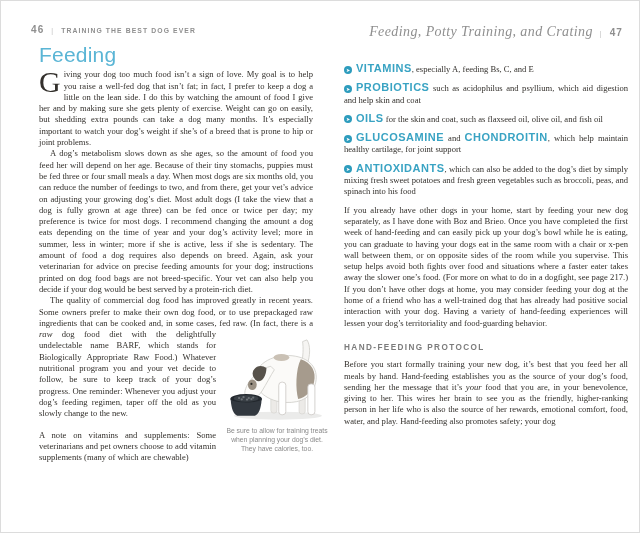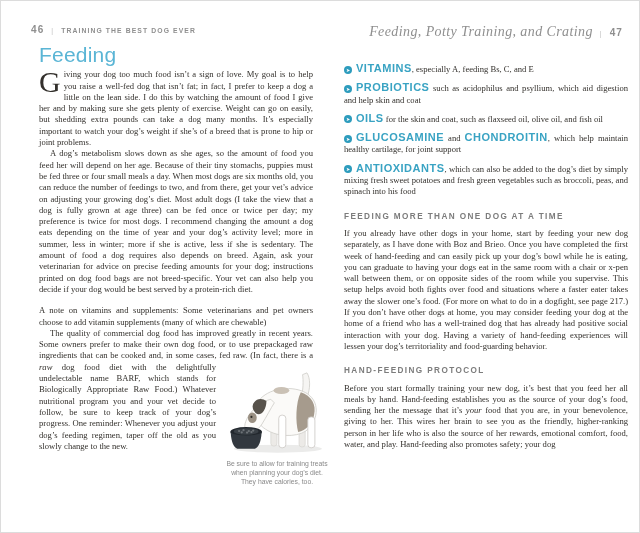--- a/index.html
+++ b/index.html
@@ -75,22 +75,20 @@
     <span class="rh-chapter">Feeding, Potty Training, and Crating</span><span class="sep">|</span><span class="pgnum">47</span>
   </div>
 
   <div class="col col-left">
     <h1 class="chapter-title">Feeding</h1>
 
     <p class="body-para"><span class="dropcap">G</span><span>iving your dog too much food isn’t a sign of love. My goal is to help you raise a well-fed dog that isn’t fat; in fact, I prefer to keep a dog a little on the lean side. I do this by watching the amount of food I give her and by making sure she gets plenty of exercise. Weight can go on easily, but shedding extra pounds can take a dog many months. It’s especially important to watch your dog’s weight if she’s of a breed that is prone to hip or joint problems.</span></p>
 
     <p class="body-para indent">A dog’s metabolism slows down as she ages, so the amount of food you feed her will depend on her age. Because of their tiny stomachs, puppies must be fed three or four small meals a day. When most dogs are six months old, you can reduce the number of feedings to two, and from there, get your vet’s advice on adjusting your growing dog’s diet. Most adult dogs (I take the view that a dog is fully grown at age three) can be fed once or twice per day; my preference is twice for most dogs. I recommend changing the amount a dog eats depending on the time of year and your dog’s activity level; more in summer, less in winter; more if she is active, less if she is sedentary. The amount of food a dog requires also depends on breed. Again, ask your veterinarian for advice on precise feeding amounts for your dog; instructions printed on dog food bags are not breed-specific. Your vet can also help you decide if your dog would be best served by a protein-rich diet.</p>
 
-    <p class="body-para note">A note on vitamins and supplements: Some veterinarians and pet owners choose to add vitamin supplements (many of which are chewable)</p>
-
     <p class="body-para indent"><span>The quality of commercial dog food has improved greatly in recent years. Some owners prefer to make their own dog food, or to use prepackaged raw ingredients that can be cooked and, in some cases, fed raw. (In</span>
       <span class="dog-figure">
         <svg width="104" height="90" viewBox="0 0 118 102" xmlns="http://www.w3.org/2000/svg">
           <ellipse cx="60" cy="96" rx="50" ry="4.5" fill="#ebebea"></ellipse>
           <path d="M93,10 C97,16 97,28 93,38 L86,40 C89,30 89,18 88,12 Z" fill="#f6f5f3" stroke="#d2d0cc" stroke-width="1"></path>
           <rect x="52" y="55" width="7" height="38" rx="3" fill="#eceae7" stroke="#d6d4d0" stroke-width="0.8"></rect>
           <rect x="84" y="58" width="7" height="36" rx="3" fill="#eceae7" stroke="#d6d4d0" stroke-width="0.8"></rect>
           <path d="M34,52 C36,36 56,26 76,28 C96,30 106,42 103,58 C100,74 88,82 68,81 C50,80 32,68 34,52 Z" fill="#fbfaf8" stroke="#d2d0cc" stroke-width="1"></path>
           <path d="M86,32 C98,36 104,46 101,58 C99,68 92,75 83,77 C80,66 80,44 86,32 Z" fill="#a69b8d"></path>
           <ellipse cx="64" cy="30" rx="9" ry="4" fill="#cac1b5"></ellipse>
@@ -107,32 +105,33 @@
             <circle cx="27" cy="76" r="1.3" fill="#6d7277"></circle>
             <circle cx="32" cy="75.5" r="1.3" fill="#6d7277"></circle>
             <circle cx="19" cy="77.5" r="1.3" fill="#6d7277"></circle>
             <circle cx="25" cy="77.8" r="1.3" fill="#6d7277"></circle>
             <circle cx="30" cy="77.2" r="1.3" fill="#6d7277"></circle>
           <path d="M6.5,78 C7,88 10,95 14,96 L34,96 C38,95 41,88 41.5,78 C36,82 12,82 6.5,78 Z" fill="#32383f"></path>
         </svg>
         <span class="caption">Be sure to allow for training treats when planning your dog’s diet. They have calories, too.</span>
       </span>
       <span>fact, there is a </span><i>raw</i><span> dog food diet with the delightfully undelectable name BARF, which stands for Biologically Appropriate Raw Food.) Whatever nutritional program you and your vet decide to follow, be sure to keep track of your dog’s progress. One reminder: Whenever you adjust your dog’s feeding regimen, taper off the old as you slowly change to the new.</span></p>
+
+    <p class="body-para note">A note on vitamins and supplements: Some veterinarians and pet owners choose to add vitamin supplements (many of which are chewable)</p>
   </div>
 
   <div class="col col-right">
 
     <div class="bullet-list">
       <div class="bullet-item"><span class="bullet-icon">➤</span><span class="kw">VITAMINS</span><span>, especially A, feeding Bs, C, and E</span></div>
       <div class="bullet-item"><span class="bullet-icon">➤</span><span class="kw">PROBIOTICS</span><span> such as acidophilus and psyllium, which aid digestion and help skin and coat</span></div>
       <div class="bullet-item"><span class="bullet-icon">➤</span><span class="kw">OILS</span><span> for the skin and coat, such as flaxseed oil, olive oil, and fish oil</span></div>
       <div class="bullet-item"><span class="bullet-icon">➤</span><span class="kw">GLUCOSAMINE</span><span> and </span><span class="kw">CHONDROITIN</span><span>, which help maintain healthy cartilage, for joint support</span></div>
       <div class="bullet-item"><span class="bullet-icon">➤</span><span class="kw">ANTIOXIDANTS</span><span>, which can also be added to the dog’s diet by simply mixing fresh sweet potatoes and fresh green vegetables such as broccoli, peas, and spinach into his food</span></div>
     </div>
 
-    <h2 class="sec-head">FEEDING MORE THAN ONE DOG AT A TIME</h2>
     <p class="body-para">If you already have other dogs in your home, start by feeding your new dog separately, as I have done with Boz and Brieo. Once you have completed the first week of hand-feeding and can easily pick up your dog’s bowl while he is eating, you can graduate to having your dogs eat in the same room with a chair or x-pen wall between them, or on opposite sides of the room while you supervise. This setup helps avoid both fights over food and situations where a faster eater takes away the slower one’s food. (For more on what to do in a dogfight, see page 217.) If you don’t have other dogs at home, you may consider feeding your dog at the home of a friend who has a well-trained dog that has already had positive social interaction with your dog. Having a variety of hand-feeding experiences will lessen your dog’s territoriality and food-guarding behavior.</p>
 
     <h2 class="sec-head">HAND-FEEDING PROTOCOL</h2>
     <p class="body-para"><span>Before you start formally training your new dog, it’s best that you feed her all meals by hand. Hand-feeding establishes you as the source of your dog’s food, sending her the message that it’s </span><i>your</i><span> food that you are, in your benevolence, giving to her. This wires her brain to see you as the friendly, higher-ranking person in her life who is also the source of her rewards, emotional comfort, food, water, and play. Hand-feeding also promotes safety; your dog</span></p>
   </div>
 
 </div>
 
 </body></html>

